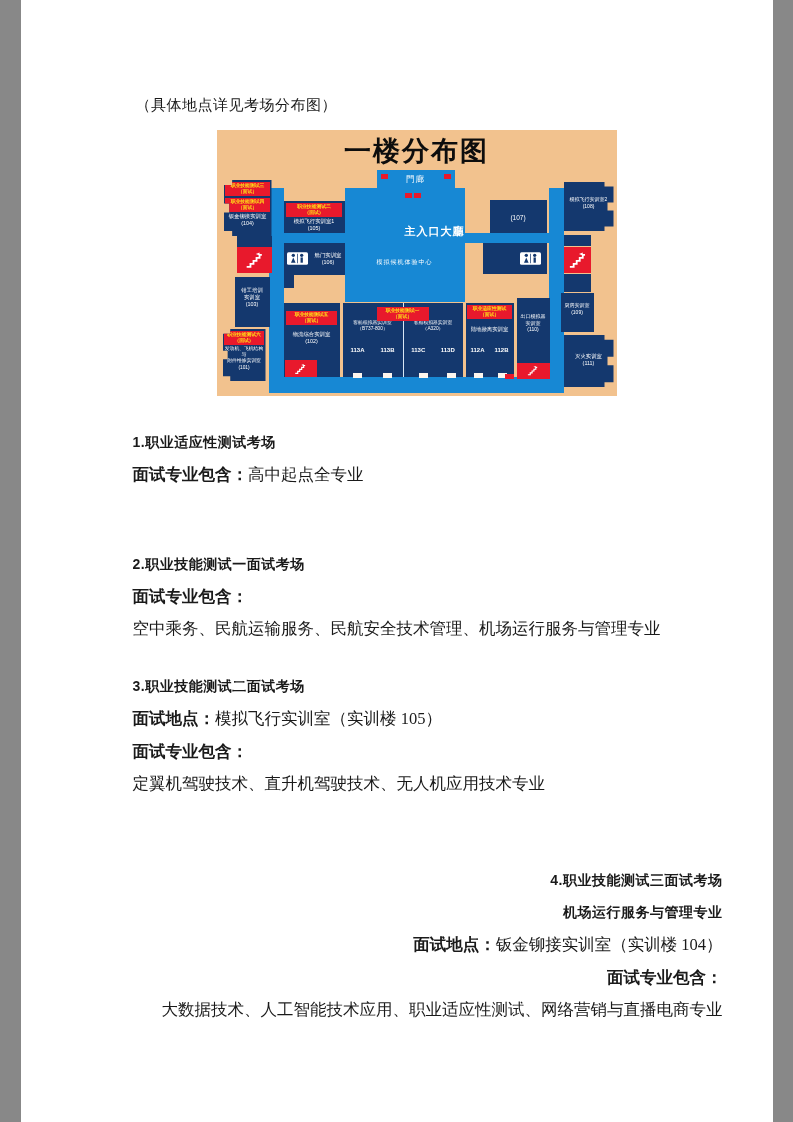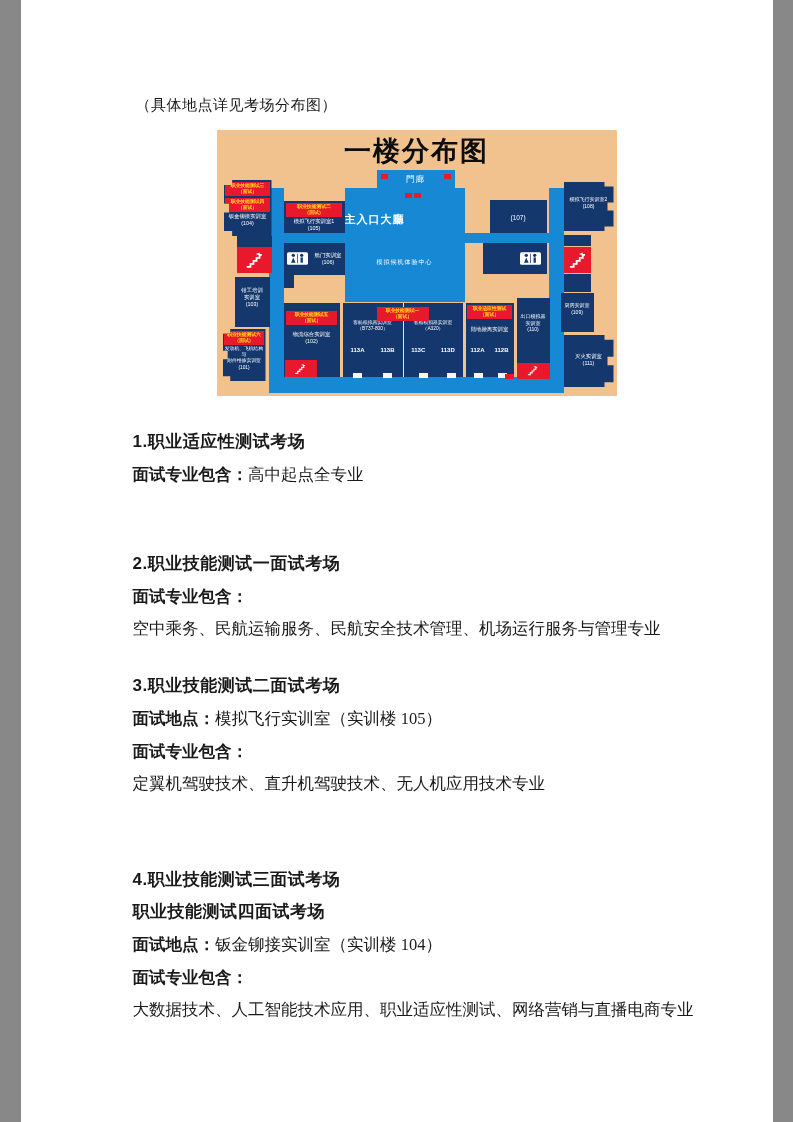--- a/index.html
+++ b/index.html
@@ -21,38 +21,38 @@
           font-size:5.5px; line-height:1.3; overflow:hidden; }
   .banner { display:block; margin:2px auto 1px; width:92%; background:#e8192c;
             color:#ffe318; font-weight:bold; font-size:4.8px; line-height:1.25;
             white-space:pre-line; padding:1px 0; }
   .rname { display:block; margin-top:1px; white-space:pre-line; font-size:5.4px; }
   .stairs { position:absolute; background:#e8192c; display:flex; align-items:center; justify-content:center; }
   .stairs svg { width:70%; height:70%; }
   .wcbox { position:absolute; width:21px; height:13px; }
   .gearR { clip-path:polygon(0 0,82% 0,82% 9%,100% 9%,100% 42%,88% 42%,88% 58%,100% 58%,100% 91%,82% 91%,82% 100%,0 100%); }
   .gearL { clip-path:polygon(18% 0,100% 0,100% 100%,18% 100%,18% 91%,0 91%,0 58%,12% 58%,12% 42%,0 42%,0 9%,18% 9%); }
-  .hall-main { position:absolute; top:24px; left:0; width:100%; text-align:left;
+  .hall-main { position:absolute; top:36px; left:0; width:100%; text-align:right;
                color:#fff; font-weight:bold; font-size:11px; letter-spacing:1px; }
   .hall-sub  { position:absolute; top:70px; left:0; width:100%; text-align:center;
                color:#fff; font-size:6px; letter-spacing:1px; }
   .porch-label { position:absolute; top:4px; left:0; width:100%; text-align:center;
                  color:#fff; font-weight:normal; font-size:8.5px; letter-spacing:1px; }
   .redmark { position:absolute; background:#e8192c; }
   .whnotch { position:absolute; background:#fdf6ee; width:9px; height:5px; top:243px; }
   .half { position:absolute; top:0; height:100%; width:60px; }
   .half .rname { margin-top:17px; }
   .cellrow { position:absolute; top:44px; left:0; width:100%; display:flex; justify-content:space-around;
              font-size:6px; font-weight:bold; }
   .cdiv { border-left:1px solid #d8e6f4; }
 
   
   .txt { position:absolute; left:112px; width:590px; }
   .txt p { margin:0 0 13.5px; font-size:16.5px; line-height:18.5px; }
-  .txt .h { font-family:"Liberation Sans", sans-serif; font-weight:bold; font-size:17px; letter-spacing:.5px; }
+  .txt .h { font-family:"Liberation Sans", sans-serif; font-weight:bold; font-size:14px; letter-spacing:.5px; }
   .lbl { font-family:"Liberation Sans", sans-serif; font-weight:bold; font-size:16.5px; }
 </style>
 </head>
 <body>
 
 <div class="page">
 
   <div class="intro">（具体地点详见考场分布图）</div>
 
   <div class="map">
@@ -238,21 +238,21 @@
     <p>空中乘务、民航运输服务、民航安全技术管理、机场运行服务与管理专业</p>
   </div>
 
   <div class="txt" style="top:677px;">
     <p class="h">3.职业技能测试二面试考场</p>
     <p><span class="lbl">面试地点：</span><span>模拟飞行实训室（实训楼 105）</span></p>
     <p><span class="lbl">面试专业包含：</span></p>
     <p>定翼机驾驶技术、直升机驾驶技术、无人机应用技术专业</p>
   </div>
 
-  <div class="txt" style="top:871px;">
+  <div class="txt" style="top:871px;text-align:right;">
     <p class="h">4.职业技能测试三面试考场</p>
-    <p class="h">职业技能测试四面试考场</p>
+    <p class="h">机场运行服务与管理专业</p>
     <p><span class="lbl">面试地点：</span><span>钣金铆接实训室（实训楼 104）</span></p>
     <p><span class="lbl">面试专业包含：</span></p>
     <p>大数据技术、人工智能技术应用、职业适应性测试、网络营销与直播电商专业</p>
   </div>
 
 </div>
 
 </body></html>

